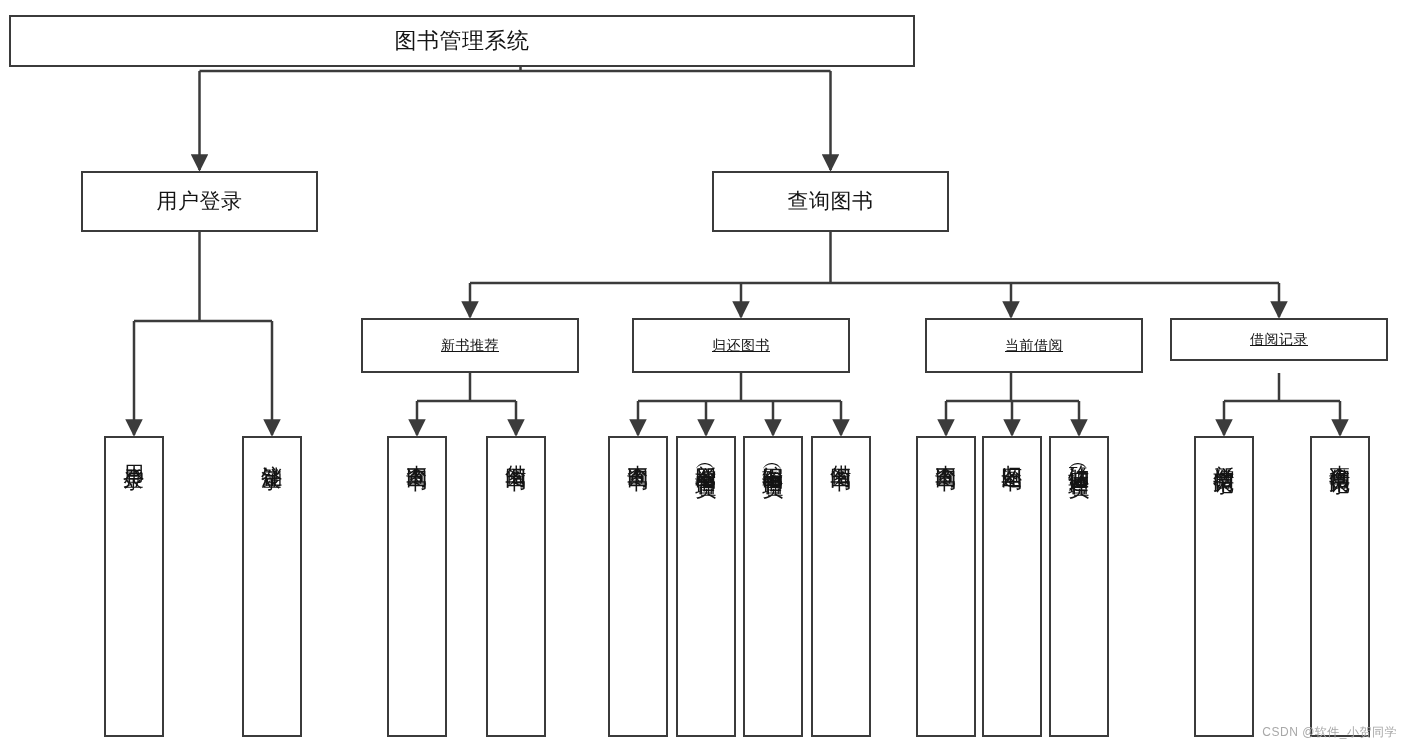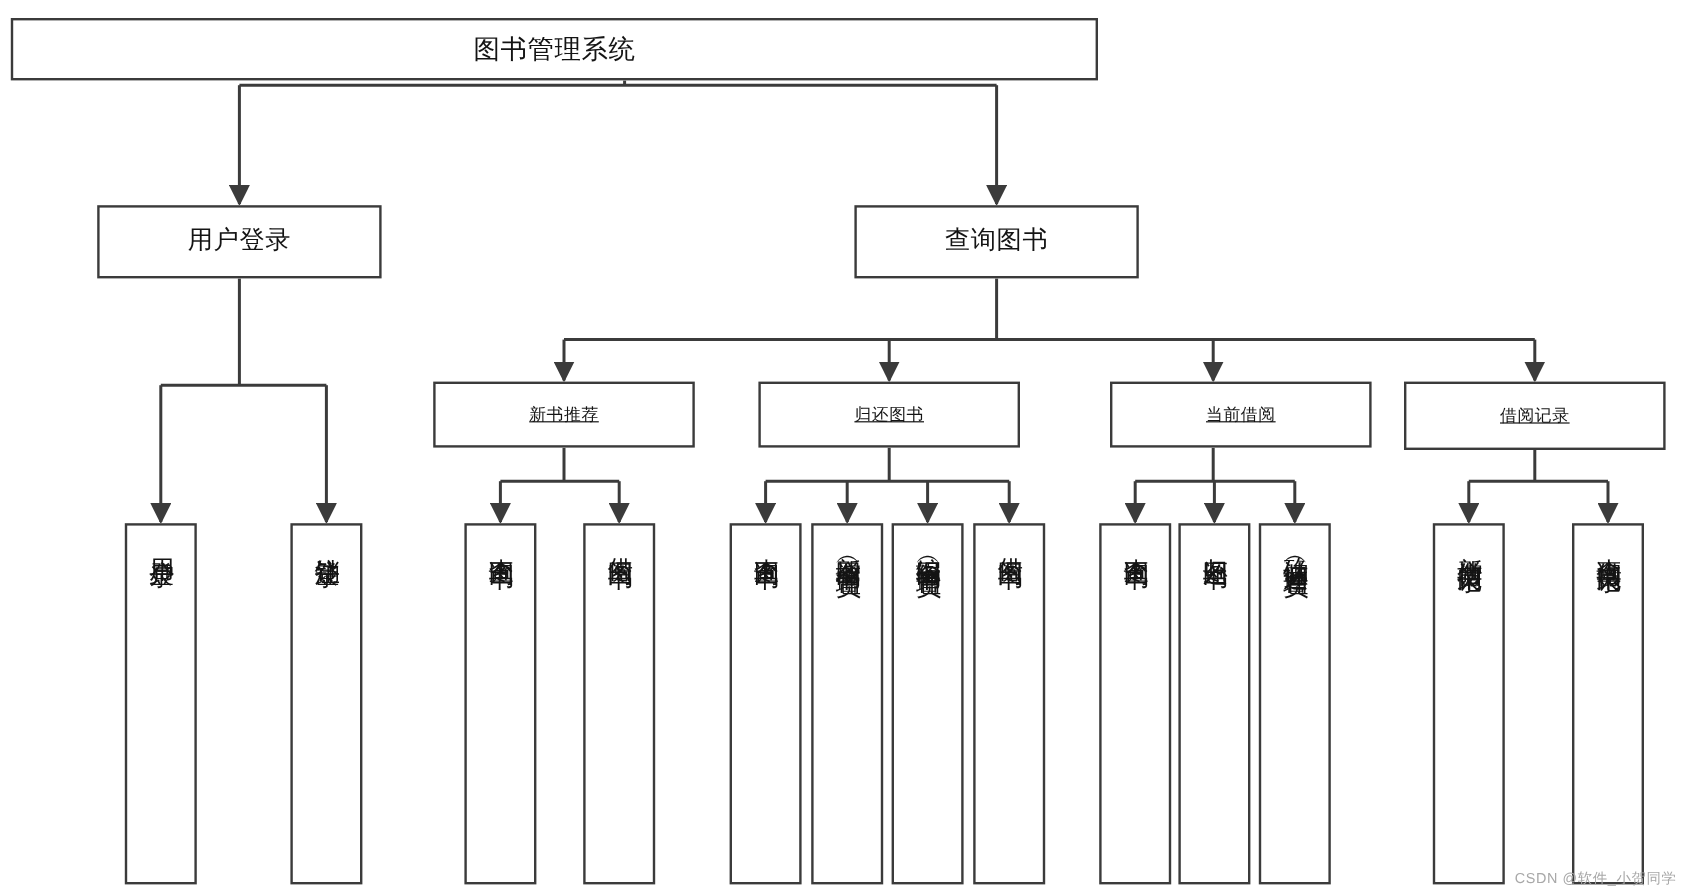--- a/index.html
+++ b/index.html
@@ -130,21 +130,21 @@
       </div>
       <div class="node-box level-3" style="left: 361px; top: 318px; width: 218px; height: 55px;">
         <span class="node-label">新书推荐</span>
       </div>
       <div class="node-box level-3" style="left: 632px; top: 318px; width: 218px; height: 55px;">
         <span class="node-label">归还图书</span>
       </div>
       <div class="node-box level-3" style="left: 902px; top: 318px; width: 218px; height: 55px; margin-left: 23px;">
         <span class="node-label">当前借阅</span>
       </div>
-      <div class="node-box level-3" style="left: 1170px; top: 318px; width: 218px; height: 57px;">
+      <div class="node-box level-3" style="left: 1170px; top: 318px; width: 218px; height: 43px;">
         <span class="node-label">借阅记录</span>
       </div>
       <div class="node-box level-4 vertical" style="left: 104px; top: 436px; width: 60px; height: 301px;">
         <span class="node-label">用户登录</span>
       </div>
       <div class="node-box level-4 vertical" style="left: 242px; top: 436px; width: 60px; height: 301px;">
         <span class="node-label">注销登录</span>
       </div>
       <div class="node-box level-4 vertical" style="left: 387px; top: 436px; width: 60px; height: 301px;">
         <span class="node-label">查询图书</span>

